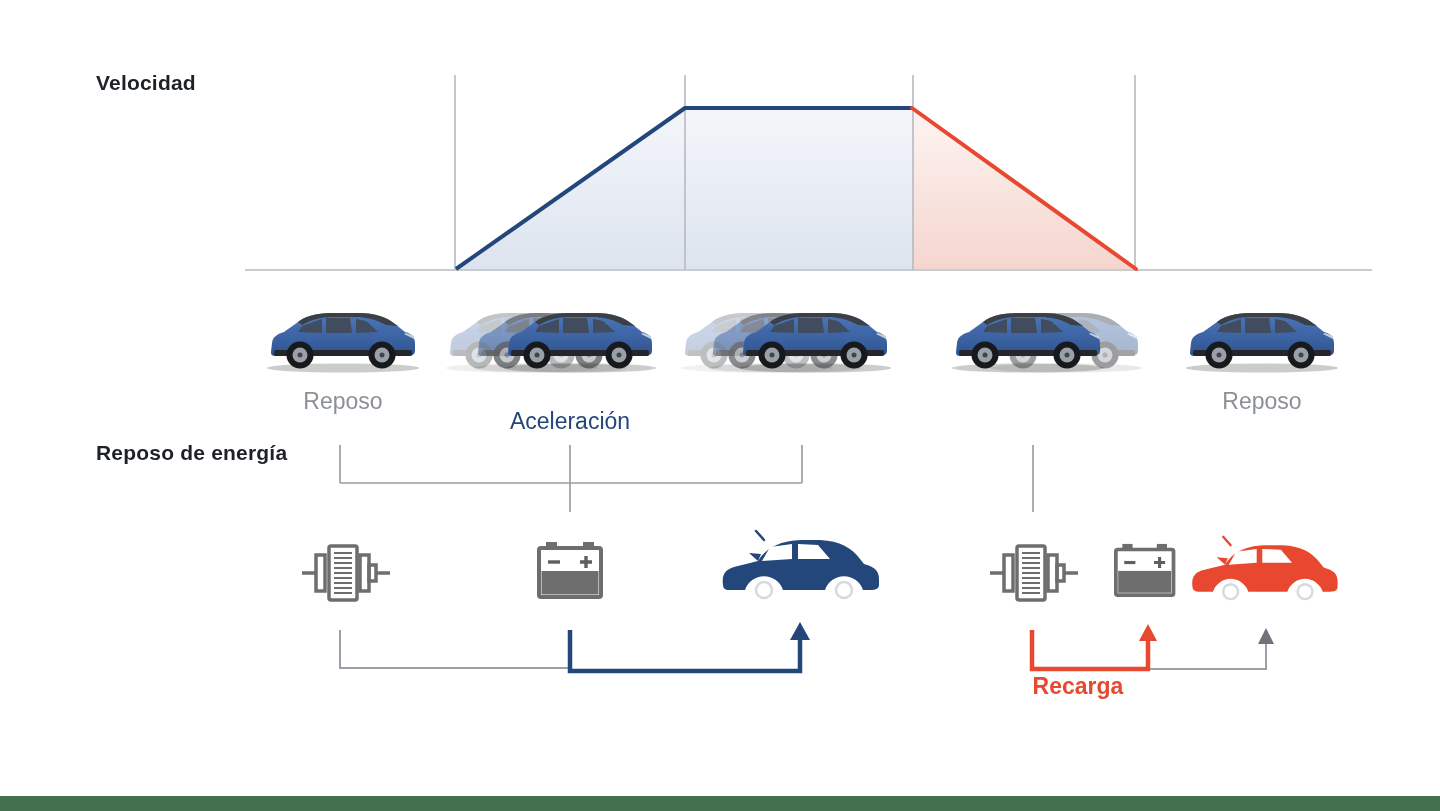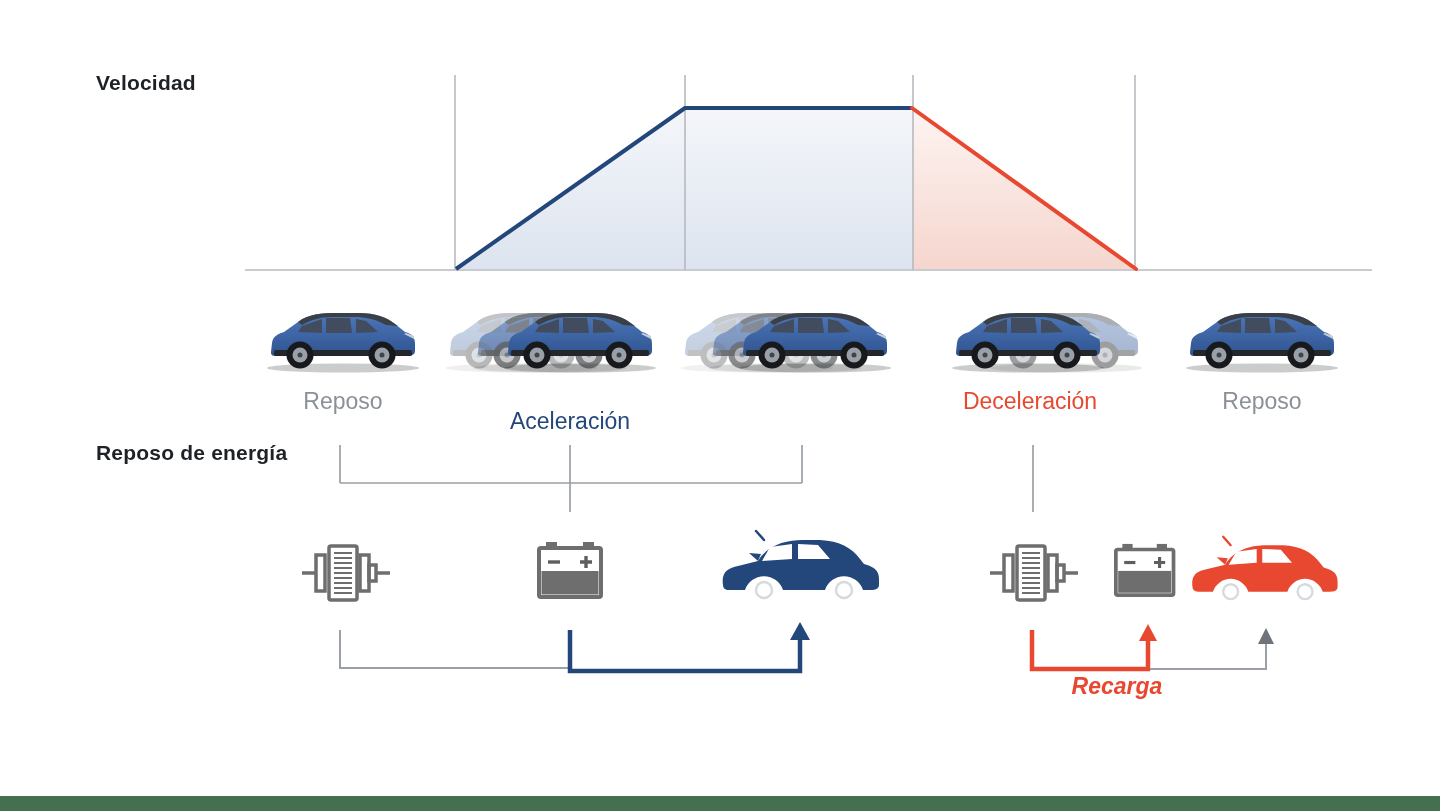--- a/index.html
+++ b/index.html
@@ -148,19 +148,18 @@
       <polyline points="1150,669 1266,669 1266,640" fill="none" stroke="var(--line-gray,#9aa0a6)" stroke-width="2"></polyline>
       <polygon points="1258,644 1274,644 1266,628" fill="#70747a"></polygon>
     </g>
   </svg>
 
   <div class="lbl velocity">Velocidad</div>
   <div class="lbl energy">Reposo de energía</div>
 
   <div class="phase-label c-gray" style="left:223px;">Reposo</div>
   <div class="phase-label c-navy" style="left:450px;">Aceleración</div>
-  <div class="phase-label c-red" style="left:910px;">Deceleración</div>
   <div class="phase-label c-gray" style="left:1142px;">Reposo</div>
 
-  <div class="flow-label c-red" style="left:997px;font-style:italic;">Recarga</div>
+  <div class="flow-label c-red" style="left:958px;">Recarga</div>
 
   <div class="green-bar"></div>
 </div>
 
 </body></html>

